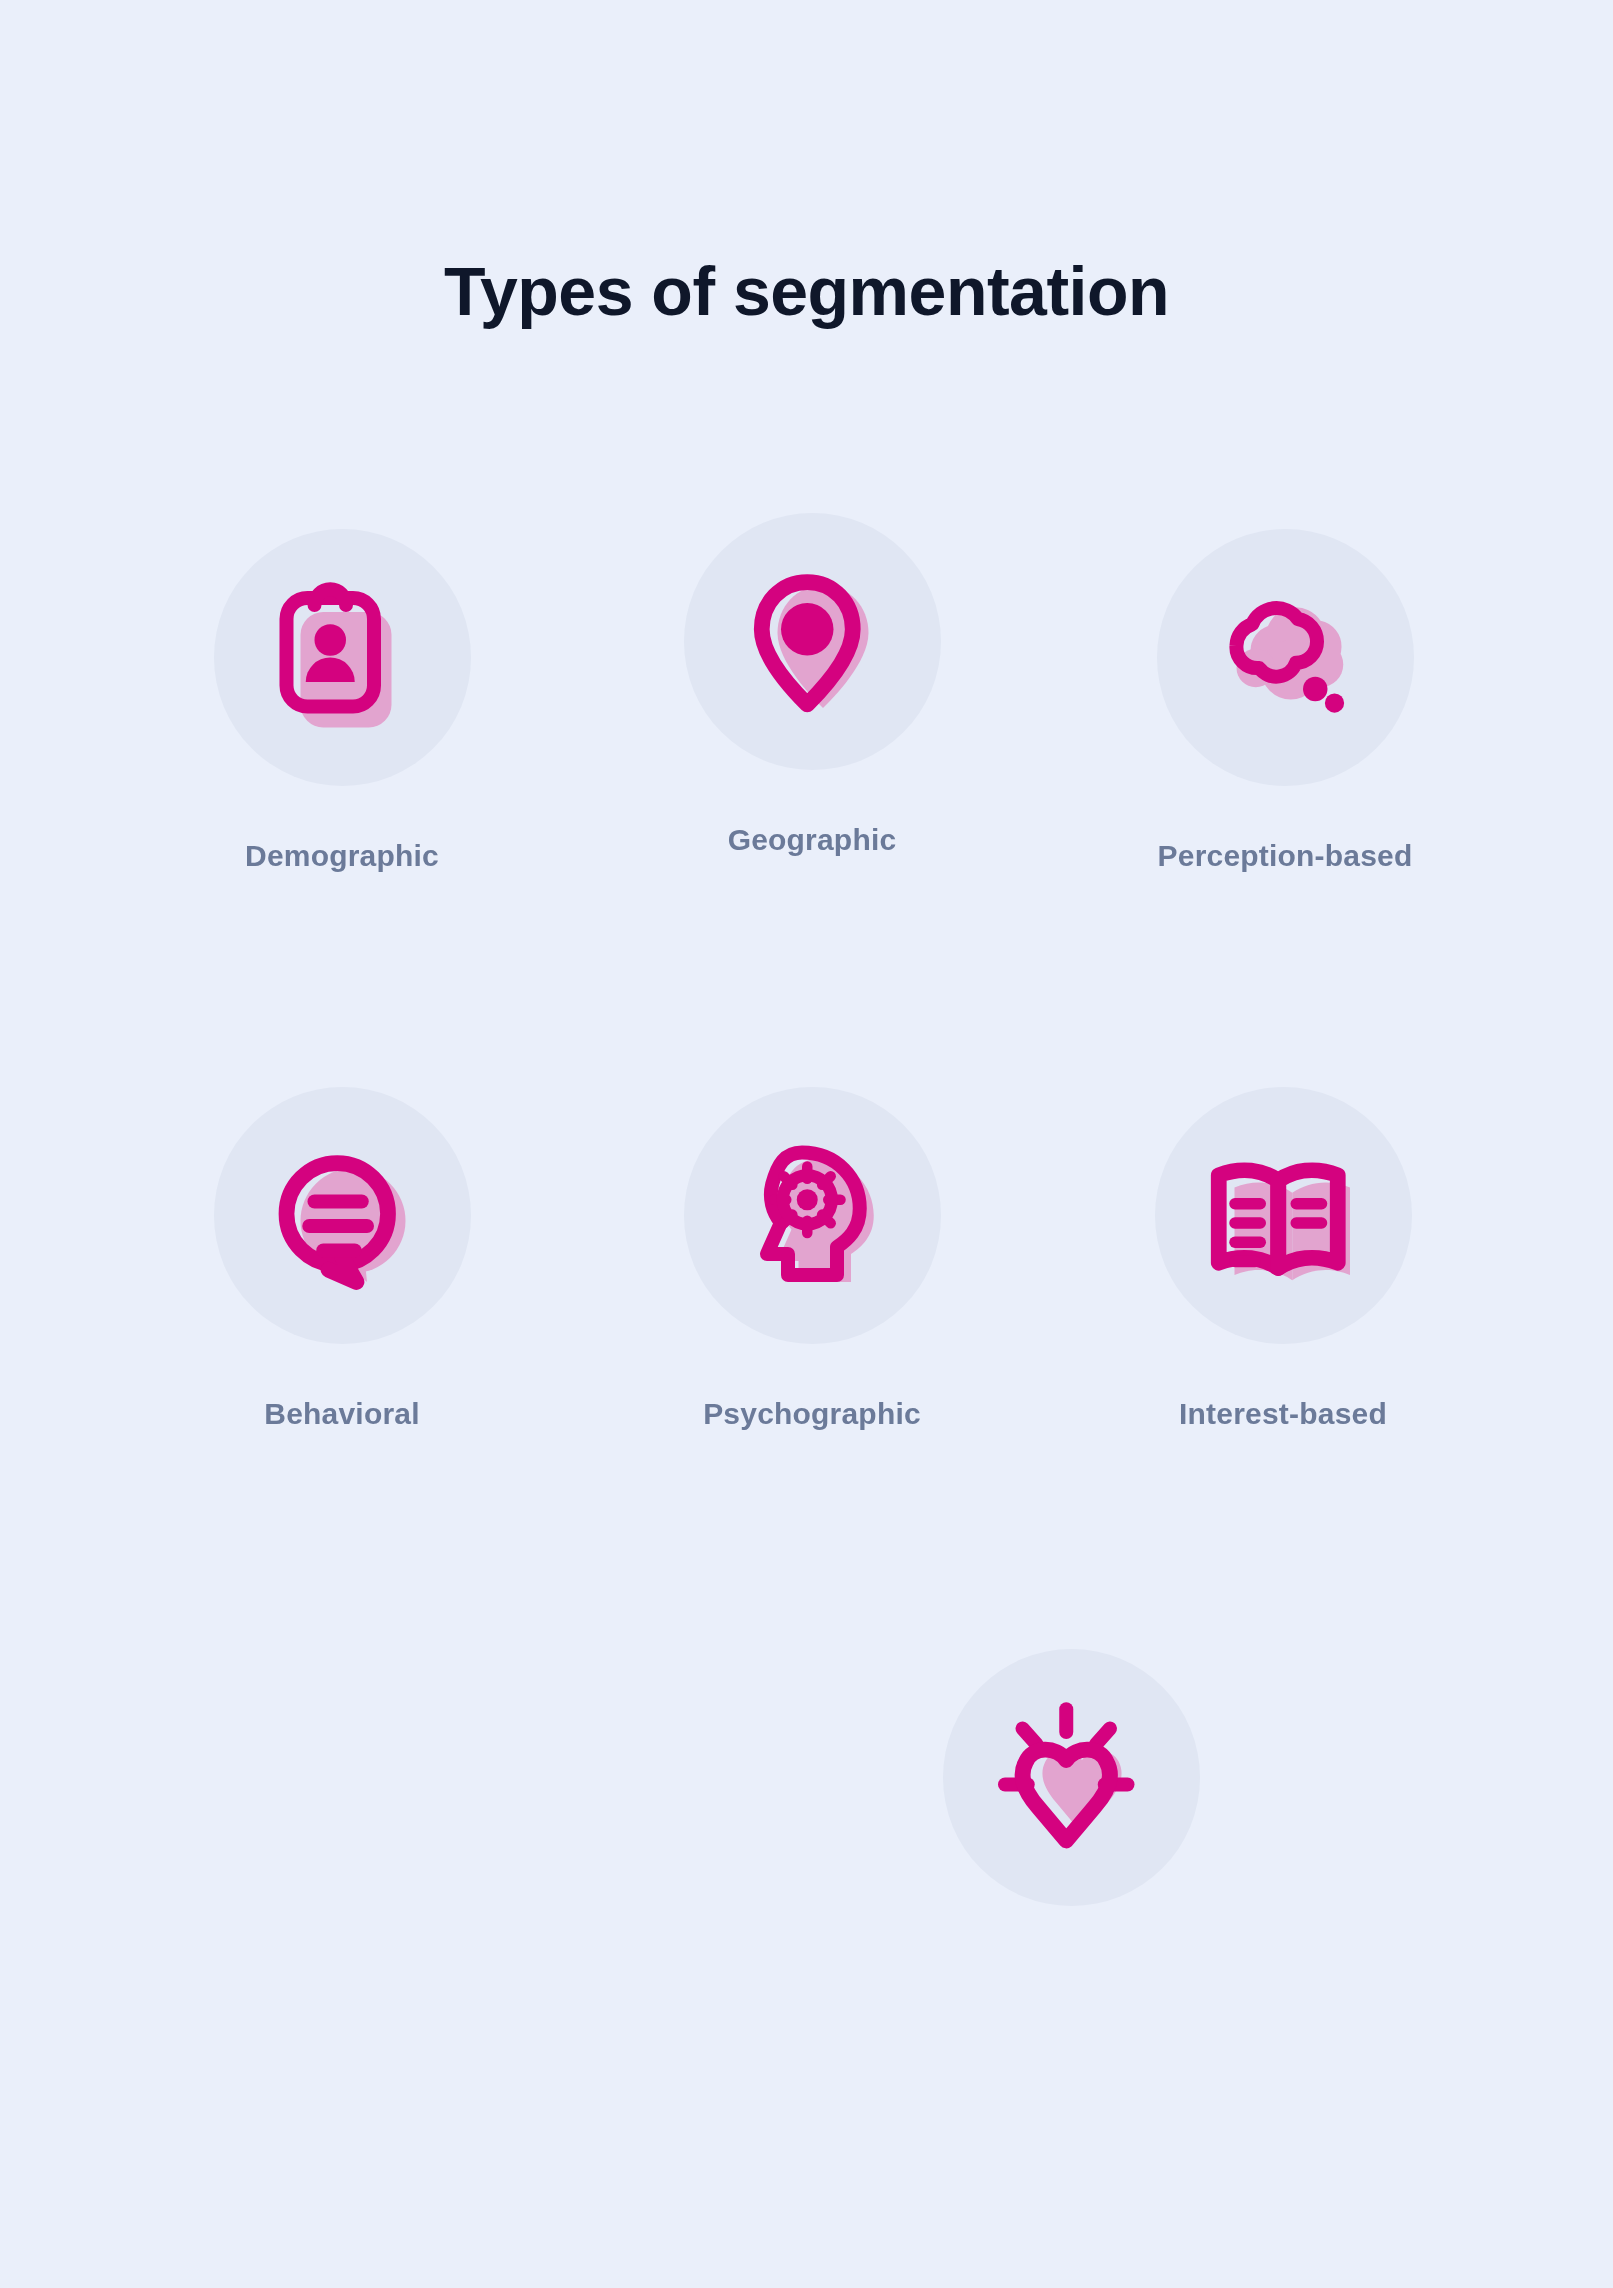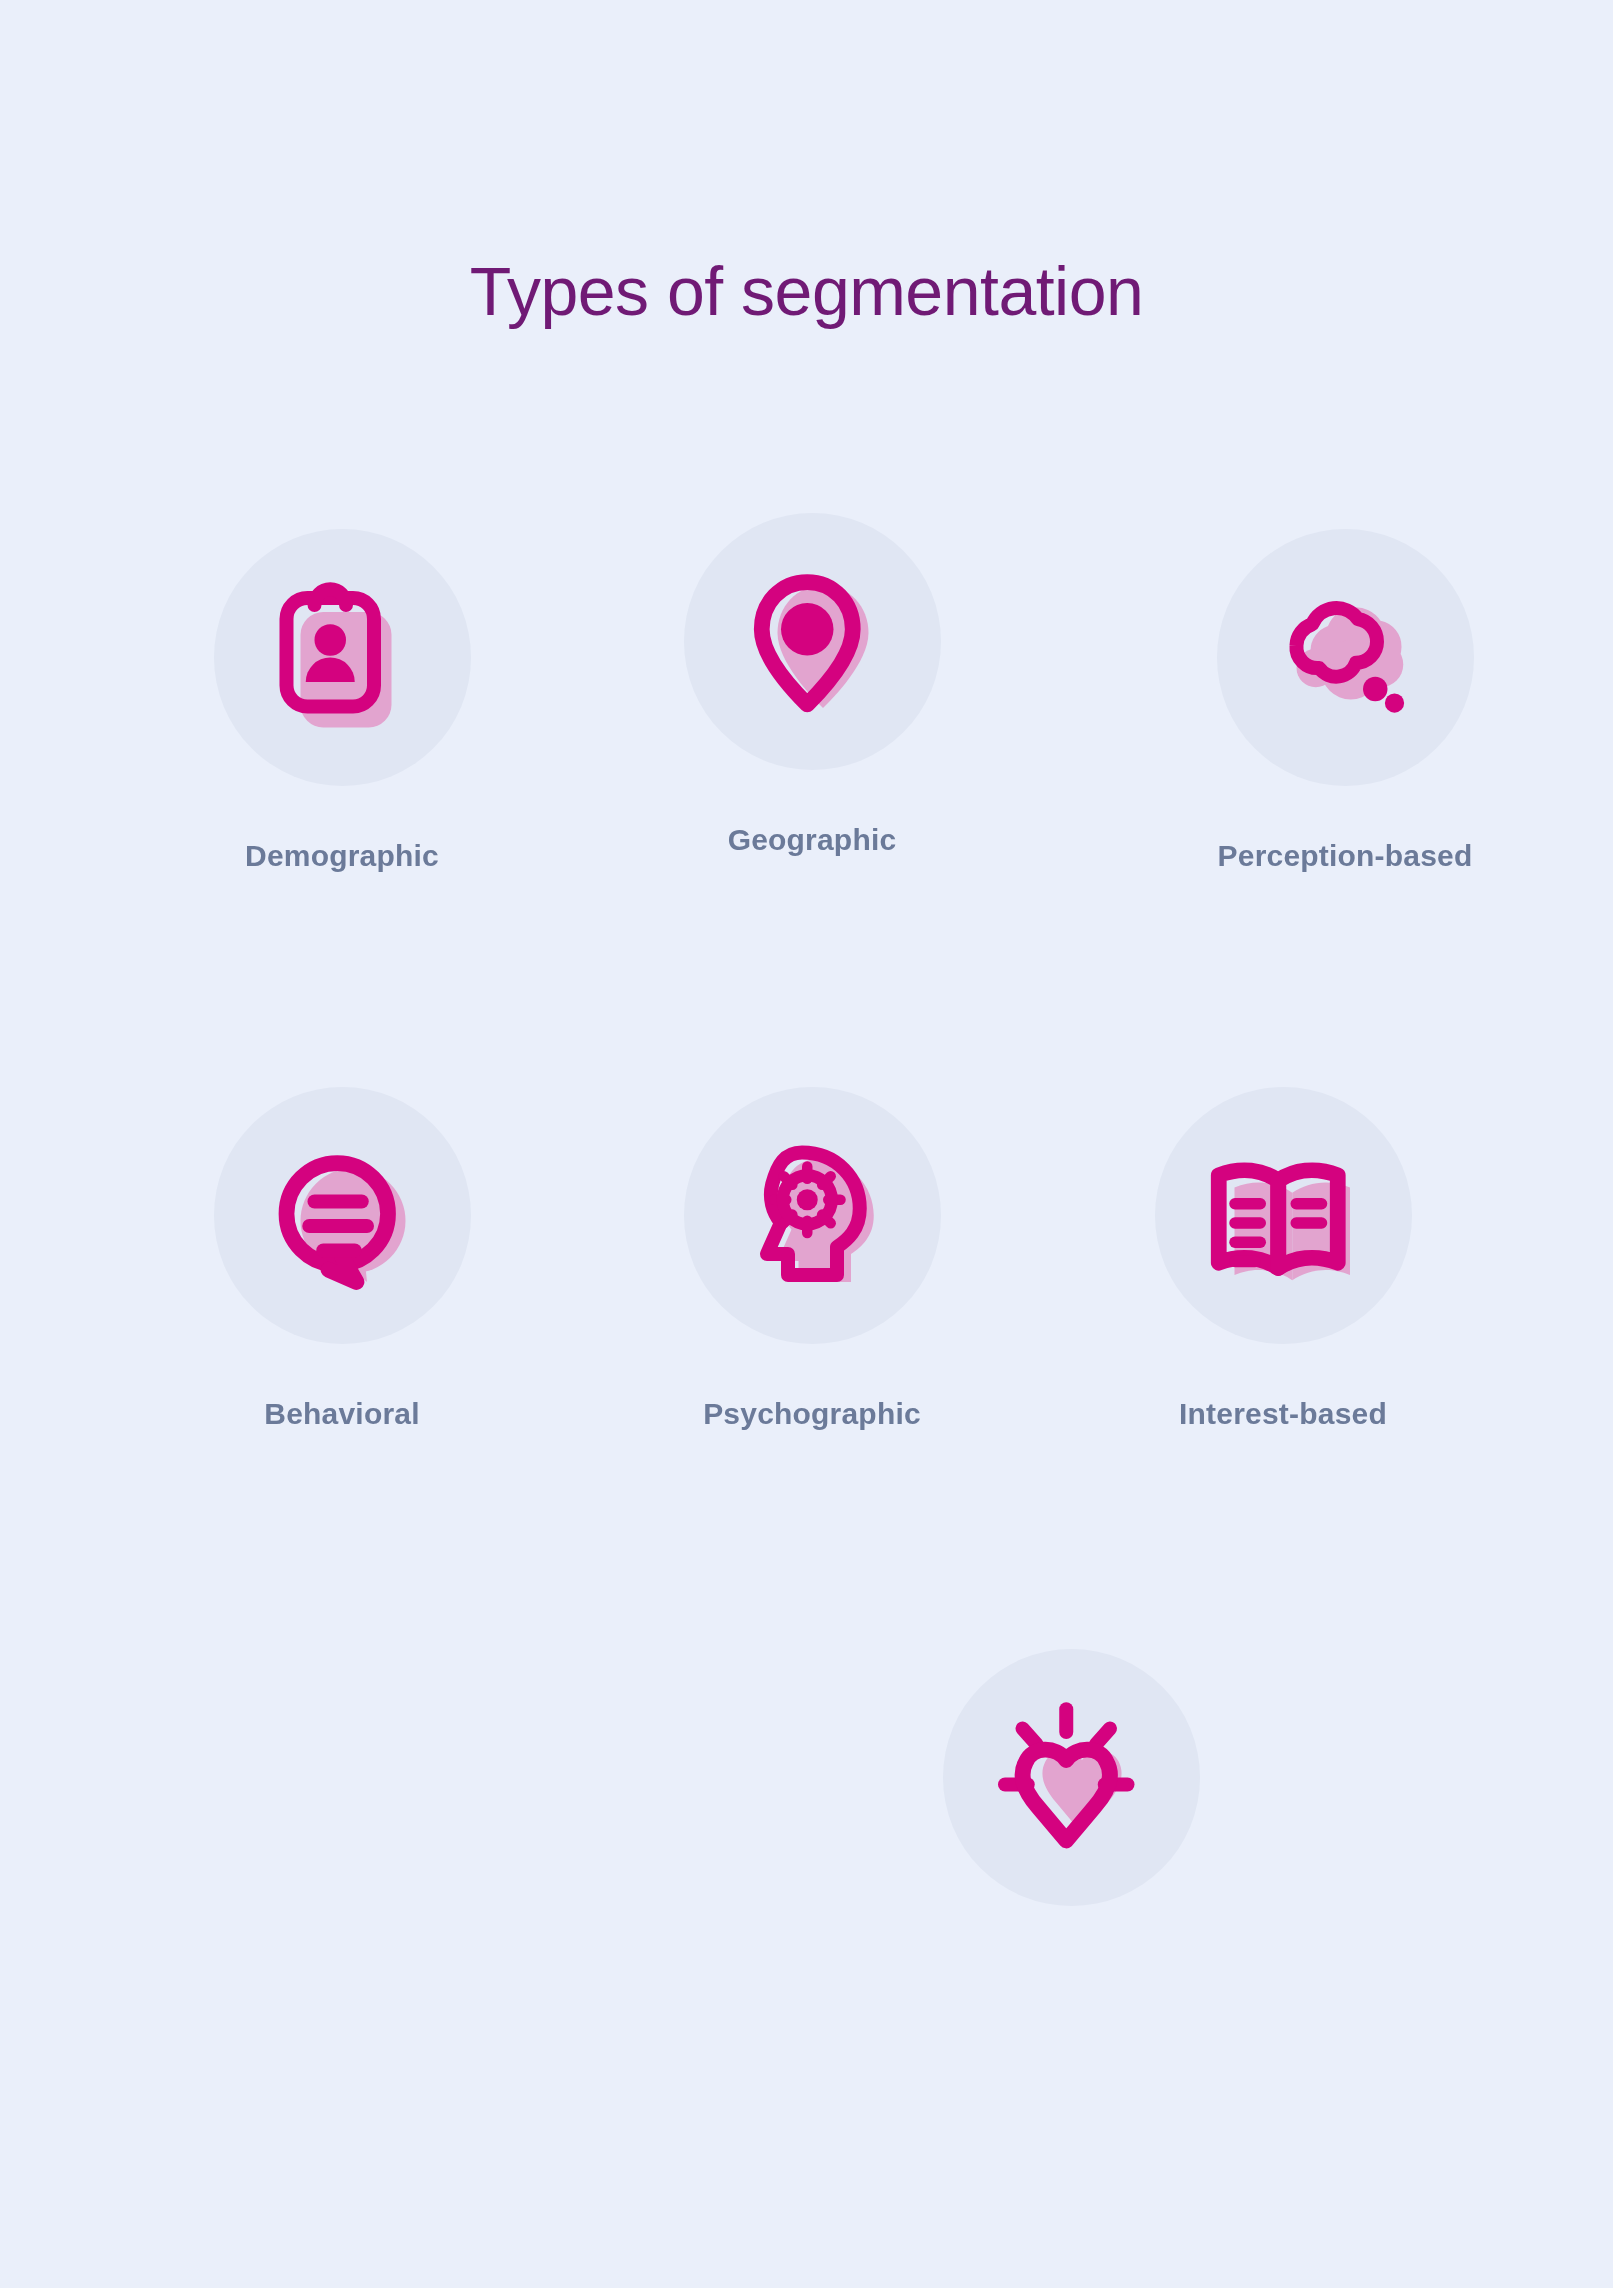--- a/index.html
+++ b/index.html
@@ -21,22 +21,22 @@
     height: 2289px;
   }
 
   #page-title {
     position: absolute;
     top: 257px;
     left: 0;
     width: 1613px;
     text-align: center;
     font-size: 68px;
-    font-weight: normal;
-    color: #701a75;
+    font-weight: bold;
+    color: #0f172a;
     letter-spacing: -0.5px;
     line-height: 1;
   }
 
   .seg-item {
     position: absolute;
     width: 388px;
     text-align: center;
   }
 
@@ -64,21 +64,21 @@
     font-size: 30px;
     font-weight: bold;
     color: #6b7a99;
     line-height: 1.2;
     letter-spacing: 0.2px;
   }
 
   
   #item-demographic      { left: 148px;  top: 529px; }
   #item-geographic       { left: 618px;  top: 513px; }
-  #item-perception-based { left: 1151px; top: 529px; }
+  #item-perception-based { left: 1091px; top: 529px; }
 
   
   #item-behavioral       { left: 148px;  top: 1087px; }
   #item-psychographic    { left: 618px;  top: 1087px; }
   #item-interest-based   { left: 1089px; top: 1087px; }
 
   
   #item-attitudinal      { left: 344px;  top: 1649px; }
   #item-needs-based      { left: 877px;  top: 1649px; }
 </style>

